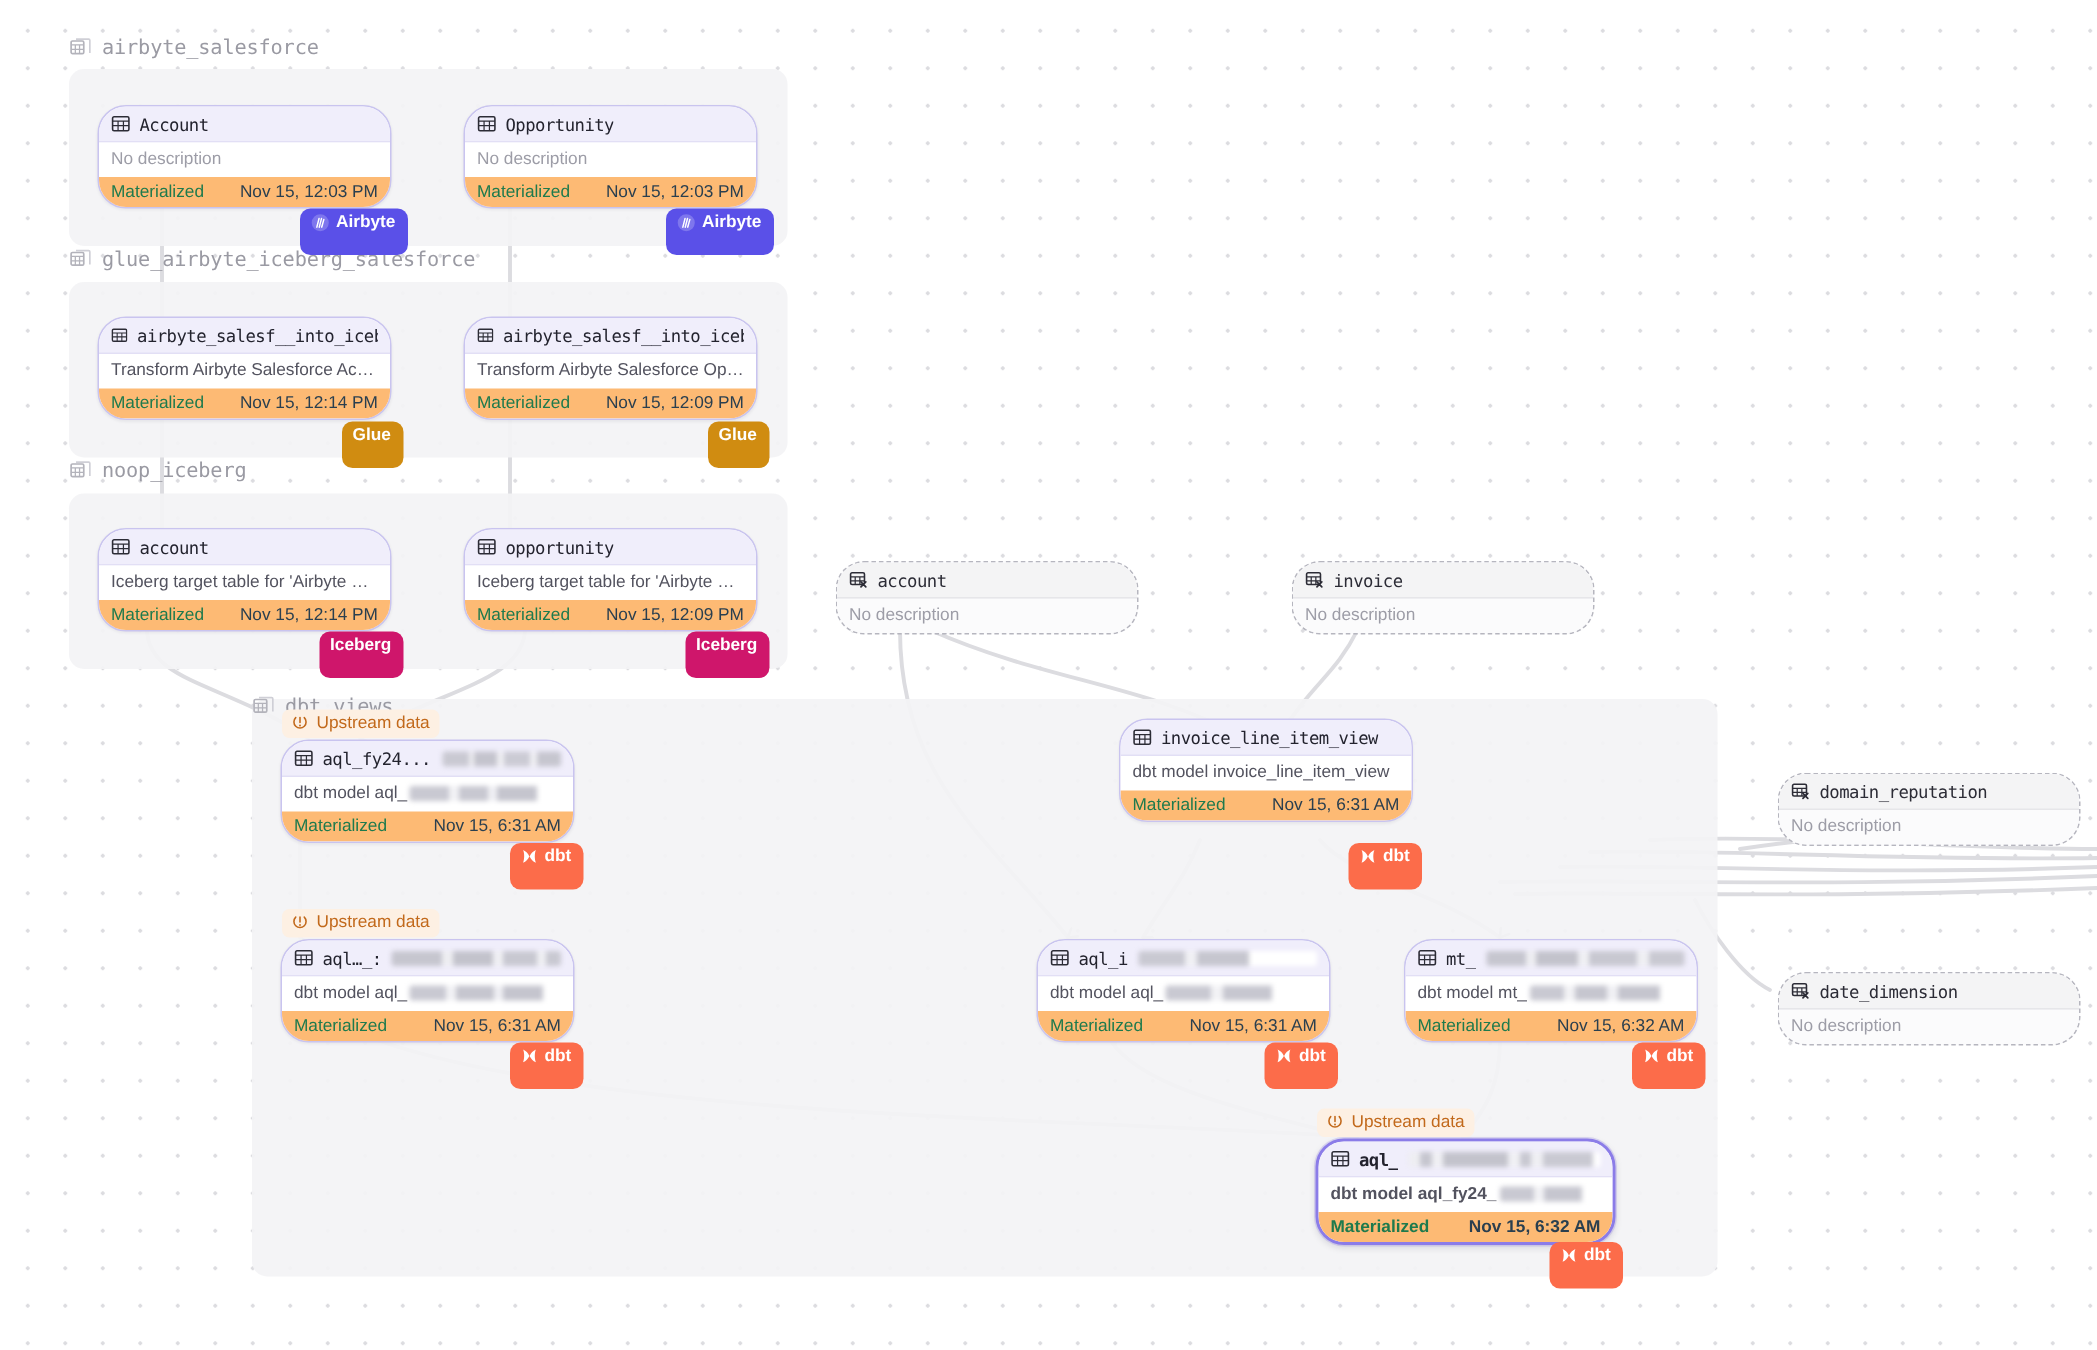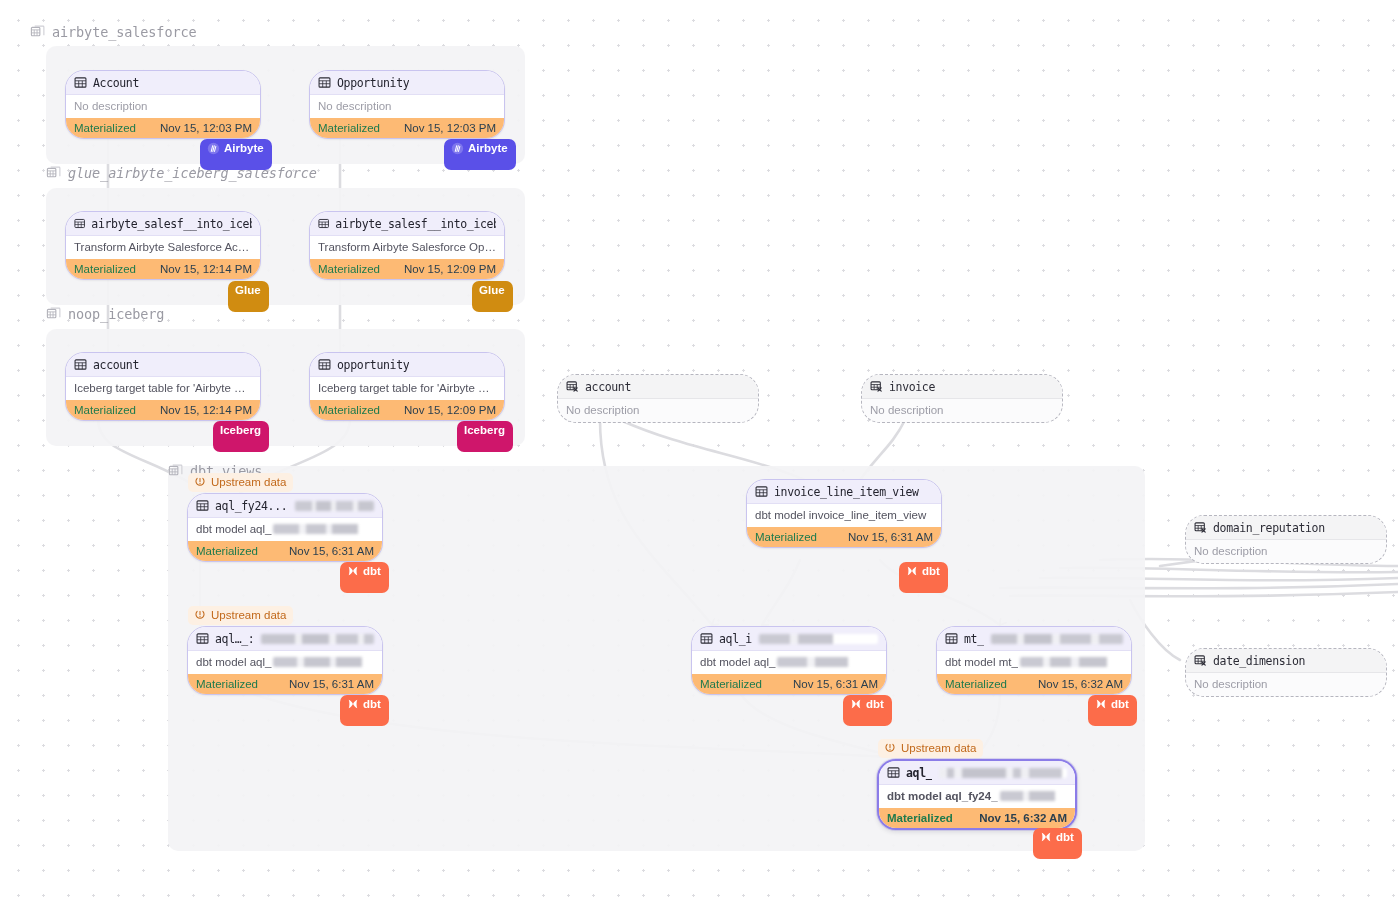--- a/index.html
+++ b/index.html
@@ -179,31 +179,31 @@
       <path d="M1398,572 C 1260,574 1150,566 1060,568"></path>
       <path d="M1398,578 C 1240,584 1120,576 1040,578"></path>
       <path d="M1398,584 C 1220,592 1100,586 1000,588"></path>
       <path d="M1280,556 C 1240,556 1200,560 1160,566"></path>
       <path d="M1398,592 C 1200,600 1080,594 1010,596"></path>
       <path d="M1180,660 C 1160,650 1140,620 1130,600"></path>
     </g>
   </svg>
 
   <div class="group" style="left:46px; top:46px; width:479px; height:118px;"></div>
-  <div class="group-label" style="left:30px; top:24px;align-items:center;">
+  <div class="group-label" style="left:46px; top:24px;align-items:center;">
     <svg class="grp-icon" width="15" height="15" viewBox="0 0 16 16">
       <rect x="1.5" y="2.5" width="9" height="9" rx="1" fill="none" stroke="#b3b3bb" stroke-width="1.2"></rect>
       <path d="M1.5 5.2h9M4.5 5.2v6.3M7.5 5.2v6.3M1.5 8.4h9" stroke="#b3b3bb" stroke-width="0.9"></path>
       <path d="M5 1.2h9a.8.8 0 0 1 .8.8v9" fill="none" stroke="#cfcfd6" stroke-width="1.2"></path>
     </svg>
     <span>airbyte_salesforce</span>
   </div>
 
   <div class="group" style="left:46px; top:188px; width:479px; height:117px;"></div>
-  <div class="group-label" style="left:46px; top:165px;font-style:italic;">
+  <div class="group-label" style="left:46px; top:165px;">
     <svg class="grp-icon" width="15" height="15" viewBox="0 0 16 16">
       <rect x="1.5" y="2.5" width="9" height="9" rx="1" fill="none" stroke="#b3b3bb" stroke-width="1.2"></rect>
       <path d="M1.5 5.2h9M4.5 5.2v6.3M7.5 5.2v6.3M1.5 8.4h9" stroke="#b3b3bb" stroke-width="0.9"></path>
       <path d="M5 1.2h9a.8.8 0 0 1 .8.8v9" fill="none" stroke="#cfcfd6" stroke-width="1.2"></path>
     </svg>
     <span>glue_airbyte_iceberg_salesforce</span>
   </div>
 
   <div class="group" style="left:46px; top:329px; width:479px; height:117px;"></div>
   <div class="group-label" style="left:46px; top:306px;">

